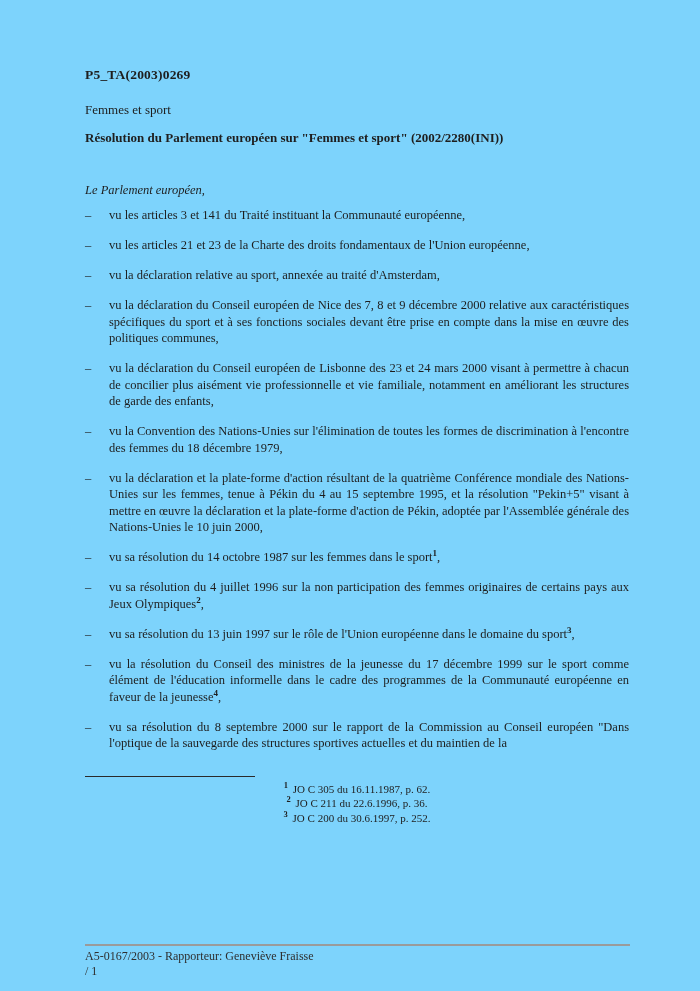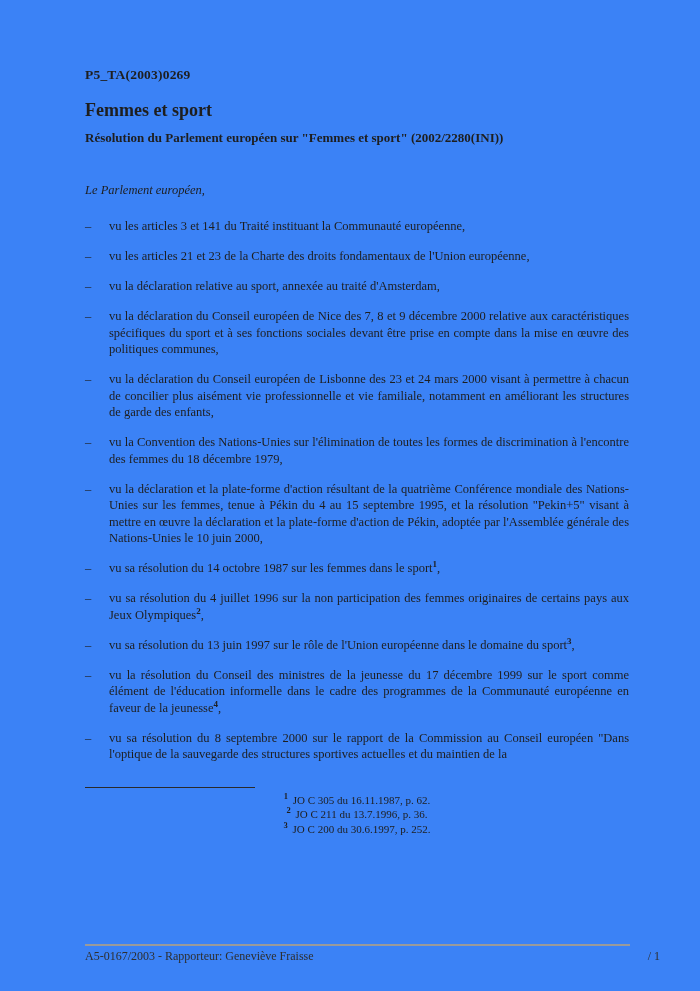--- a/index.html
+++ b/index.html
@@ -1,51 +1,51 @@
 <!DOCTYPE html>
 <html><head>
 <meta charset="utf-8">
 <style>
   html, body { margin:0; padding:0; background:#ffffff; }
   .page {
     position: relative;
     width: 700px;
     height: 991px;
-    background: #3b82f6;
+    background: #7dd3fc;
     box-sizing: border-box;
     padding: 67px 71px 0 85px;
     overflow: hidden;
     font-family: "Liberation Serif", serif;
     color: #1e1e1e;
   }
   .doc-ref {
     font-weight: bold;
     font-size: 13.5px;
     line-height: 16px;
     margin: 0 0 19px 0;
     letter-spacing: 0.2px;
   }
   .doc-title {
-    font-weight: bold;
-    font-size: 18px;
+    font-weight: normal;
+    font-size: 13px;
     line-height: 16px;
     margin: 2px 0 12px 0;
   }
   .doc-subtitle {
     font-weight: bold;
     font-size: 13px;
     line-height: 16px;
     margin: 0 0 36px 0;
     font-family: Liberation Serif, serif;
   }
   .intro {
     font-style: italic;
     font-size: 12.5px;
     line-height: 16px;
-    margin: 0 0 20px 0;
+    margin: 0 0 9px 0;
   }
   .citations { margin: 0; }
   .citation {
     display: flex;
     font-size: 12.5px;
     line-height: 16.5px;
     margin: 0 0 13.5px 0;
   }
   .citation .dash {
     flex: 0 0 24px;
@@ -93,20 +93,21 @@
     left: 0;
     top: 0;
     width: 545px;
     height: 0;
     border-top: 2px solid #9a9a9a;
   }
   .footer-row {
     display: flex;
     justify-content: space-between;
     padding-top: 5px;
+    flex-direction: column;
   }
 </style>
 </head>
 <body>
 
 <div class="page">
 
   <p class="doc-ref">P5_TA(2003)0269</p>
 
   <p class="doc-title">Femmes et sport</p>
@@ -178,21 +179,21 @@
 </div>
 
   <div class="footnotes">
     <div class="fn-rule"></div>
     <div>
   <div class="footnote">
     <sup>1</sup><span> JO C 305 du 16.11.1987, p. 62.</span>
   </div>
 
   <div class="footnote">
-    <sup>2</sup><span> JO C 211 du 13.7.1996, p. 36.</span>
+    <sup>2</sup><span> JO C 211 du 22.6.1996, p. 36.</span>
   </div>
 
   <div class="footnote">
     <sup>3</sup><span> JO C 200 du 30.6.1997, p. 252.</span>
   </div>
 
 </div>
   </div>
 
   <div class="footer">

